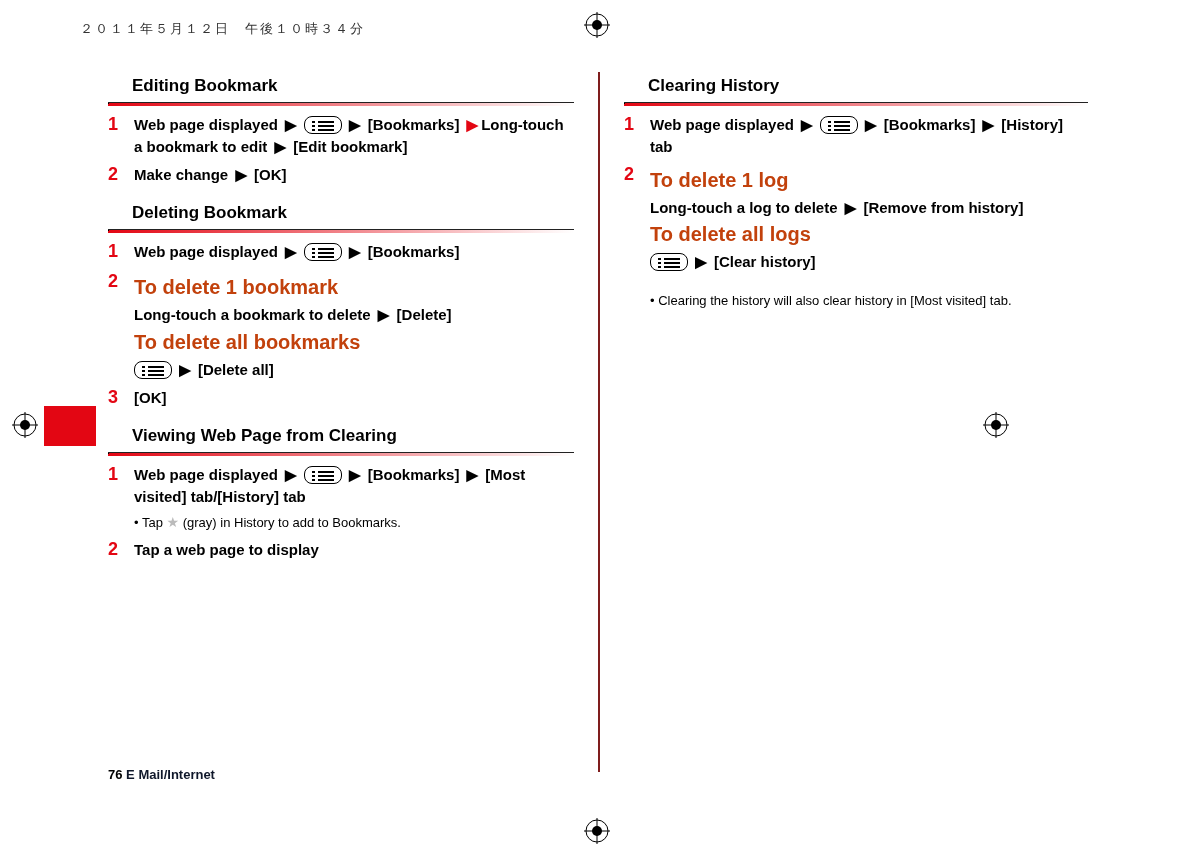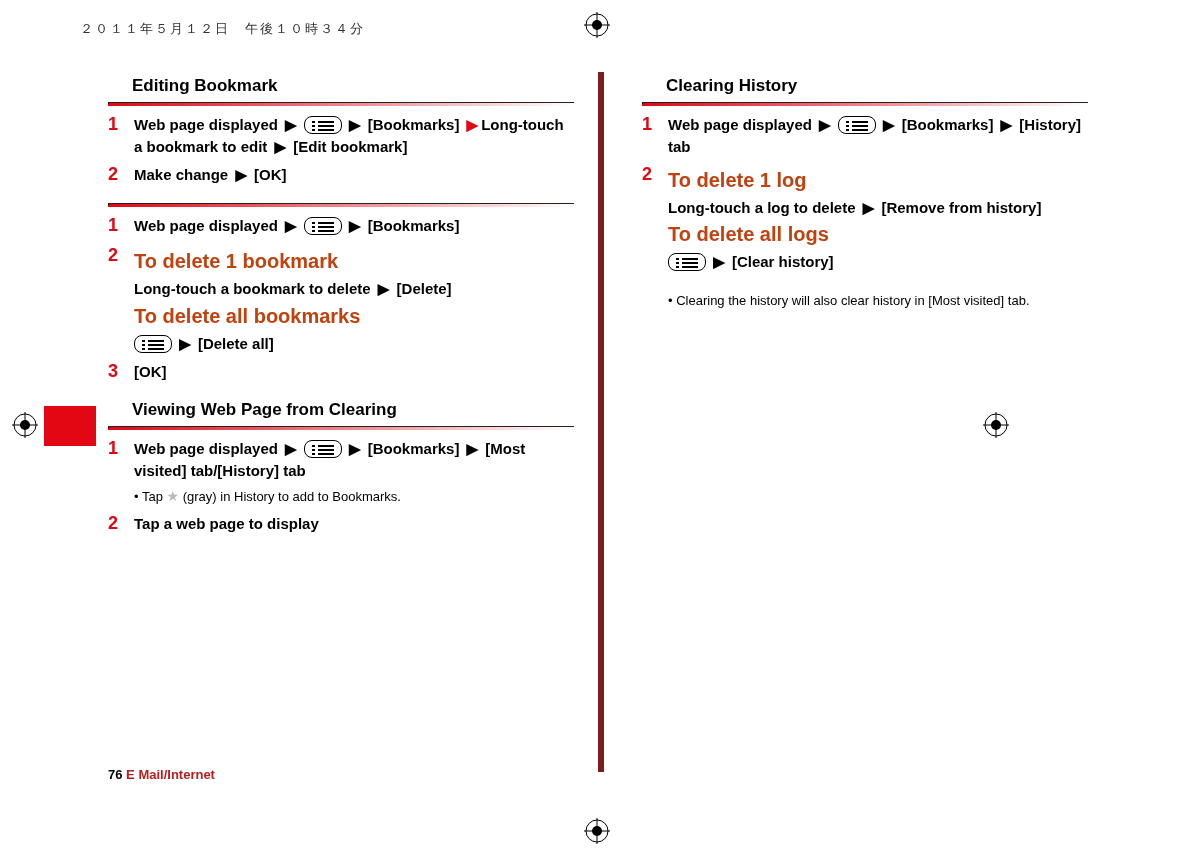--- a/index.html
+++ b/index.html
@@ -8,42 +8,42 @@
   .timestamp { position: absolute; top: 20px; left: 80px; font-size: 13px; letter-spacing: 2px; color: #333; }
   .reg { position: absolute; width: 26px; height: 26px; }
   .reg svg { width: 26px; height: 26px; display:block; }
   .reg-top { top: 12px; left: 584px; }
   .reg-bottom { bottom: 6px; left: 584px; }
   .reg-left { top: 412px; left: 12px; }
   .reg-right { top: 412px; right: 12px; }
   .content { position: absolute; top: 72px; left: 108px; width: 1020px; height: 700px; display: flex; }
   .col { width: 490px; }
   .col-left { padding-right: 24px; }
-  .col-right { padding-left: 38px; border-left: 6px solid #7f1d1d; }
+  .col-right { padding-left: 24px; border-left: 2px solid #7f1d1d; }
   .section-title { font-size: 17px; font-weight: bold; margin-top: 4px; margin-left: 24px; }
   .title-rule { height: 2px; margin: 6px 0 10px 0; background: linear-gradient(to right, #000 0, #000 1px, transparent 1px) repeat-x, linear-gradient(to right, #e30613, #fff); background-size: 100% 1px, 100% 2px; background-position: 0 0, 0 0; border-top: 1px solid #222; position: relative; }
   .title-rule::after { content:""; position:absolute; left:0; right:0; top:1px; height:2px; background: linear-gradient(to right, #e30613, rgba(227,6,19,0)); }
   .steps { margin-left: 0; margin-bottom: 18px; }
   .step { display: flex; align-items: flex-start; margin-bottom: 6px; }
   .step-num { color: #e30613; font-weight: bold; font-size: 18px; width: 26px; flex: none; line-height: 1.2; }
   .step-body { font-size: 15px; font-weight: bold; line-height: 1.45; flex: 1; }
   .step-body .sub { font-size: 20px; font-weight: bold; color: #c2410c; display: block; margin-top: 2px; margin-bottom: 2px; }
   .step-body .plain { font-weight: normal; font-size: 13px; display: block; margin-top: 4px; }
   .arrow { color: #000; font-weight: bold; padding: 0 3px; }
   .arrow-red { color: #e30613; font-weight: bold; padding: 0 3px; }
   .menu-btn { display: inline-block; vertical-align: middle; border: 1.5px solid #000; border-radius: 8px; width: 38px; height: 18px; position: relative; top: -1px; background: #fff; }
   .menu-btn::before { content:""; position:absolute; left:7px; top:4px; width:3px; height:2px; background:#000; box-shadow: 0 4px 0 #000, 0 8px 0 #000 ; }
   .menu-btn::after { content:""; position:absolute; left:13px; top:4px; right:7px; height:2px; background:#000; box-shadow: 0 4px 0 #000, 0 8px 0 #000; }
   .note { font-size: 13px; margin-left: 26px; margin-top: 4px; line-height: 1.5; }
   .bullet { font-size: 13px; }
   .star { color:#bbb; font-size:14px; }
   .side-tab { position: absolute; left: 44px; top: 406px; width: 52px; height: 40px; background: #e30613; }
   .footer { position: absolute; bottom: 68px; left: 108px; font-size: 13px; }
   .footer .pg { font-weight: bold; }
-  .footer .sec { color: #b91c1c; font-weight: bold; }
+  .footer .sec { color: #0f172a; font-weight: bold; }
 </style>
 </head>
 <body>
 
 <div class="page">
 
   <div class="timestamp">２０１１年５月１２日　午後１０時３４分</div>
 
   <div class="reg reg-top">
       <svg viewBox="0 0 26 26">
@@ -103,20 +103,21 @@
         <div class="step">
           <div class="step-num">2</div>
           <div class="step-body">
             <span>Make change</span>
             <span class="arrow">▶</span>
             <span>[OK]</span>
           </div>
         </div>
       </div>
 
+      <div class="section-title">Deleting Bookmark</div>
       <div class="title-rule"></div>
       <div class="steps">
         <div class="step">
           <div class="step-num">1</div>
           <div class="step-body">
             <span>Web page displayed</span>
             <span class="arrow">▶</span>
             <span class="menu-btn"></span>
             <span class="arrow">▶</span>
             <span>[Bookmarks]</span>

